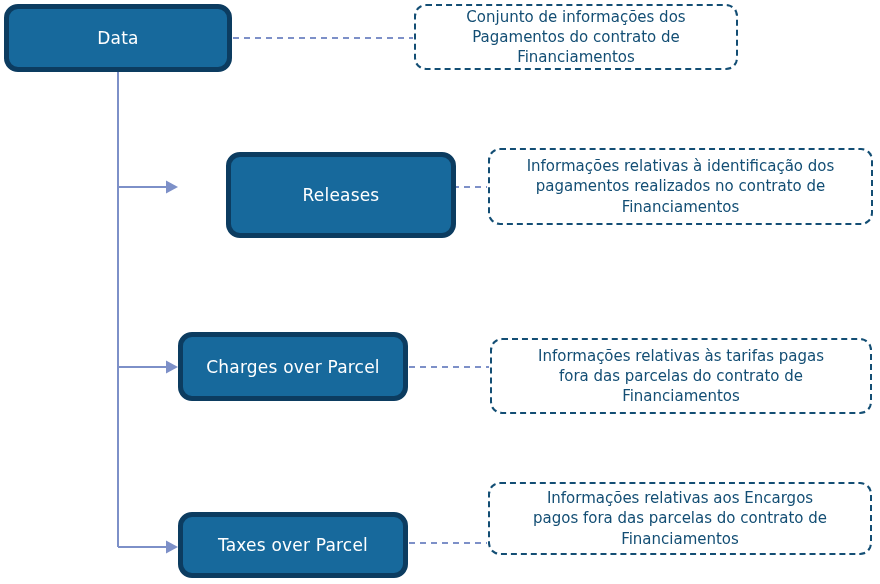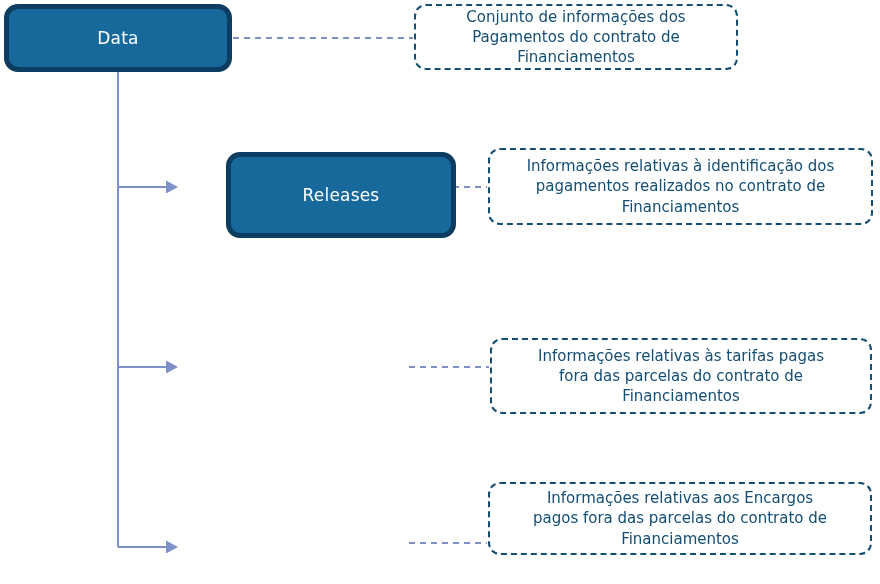--- a/index.html
+++ b/index.html
@@ -81,20 +81,26 @@
     <line x1="409" y1="367" x2="489" y2="367" stroke="#7d90c8" stroke-width="2" stroke-dasharray="6 5"></line>
     <line x1="409" y1="543" x2="487" y2="543" stroke="#7d90c8" stroke-width="2" stroke-dasharray="6 5"></line>
   </svg>
 
   <div class="node node-data">
     <span>Data</span>
   </div>
   <div class="node node-releases">
     <span>Releases</span>
   </div>
+  <div class="node node-charges">
+    <span>Charges over Parcel</span>
+  </div>
+  <div class="node node-taxes">
+    <span>Taxes over Parcel</span>
+  </div>
 
   <div class="note note-data">
     <span>Conjunto de informações dos
 Pagamentos do contrato de
 Financiamentos</span>
   </div>
   <div class="note note-releases">
     <span>Informações relativas à identificação dos
 pagamentos realizados no contrato de
 Financiamentos</span>

